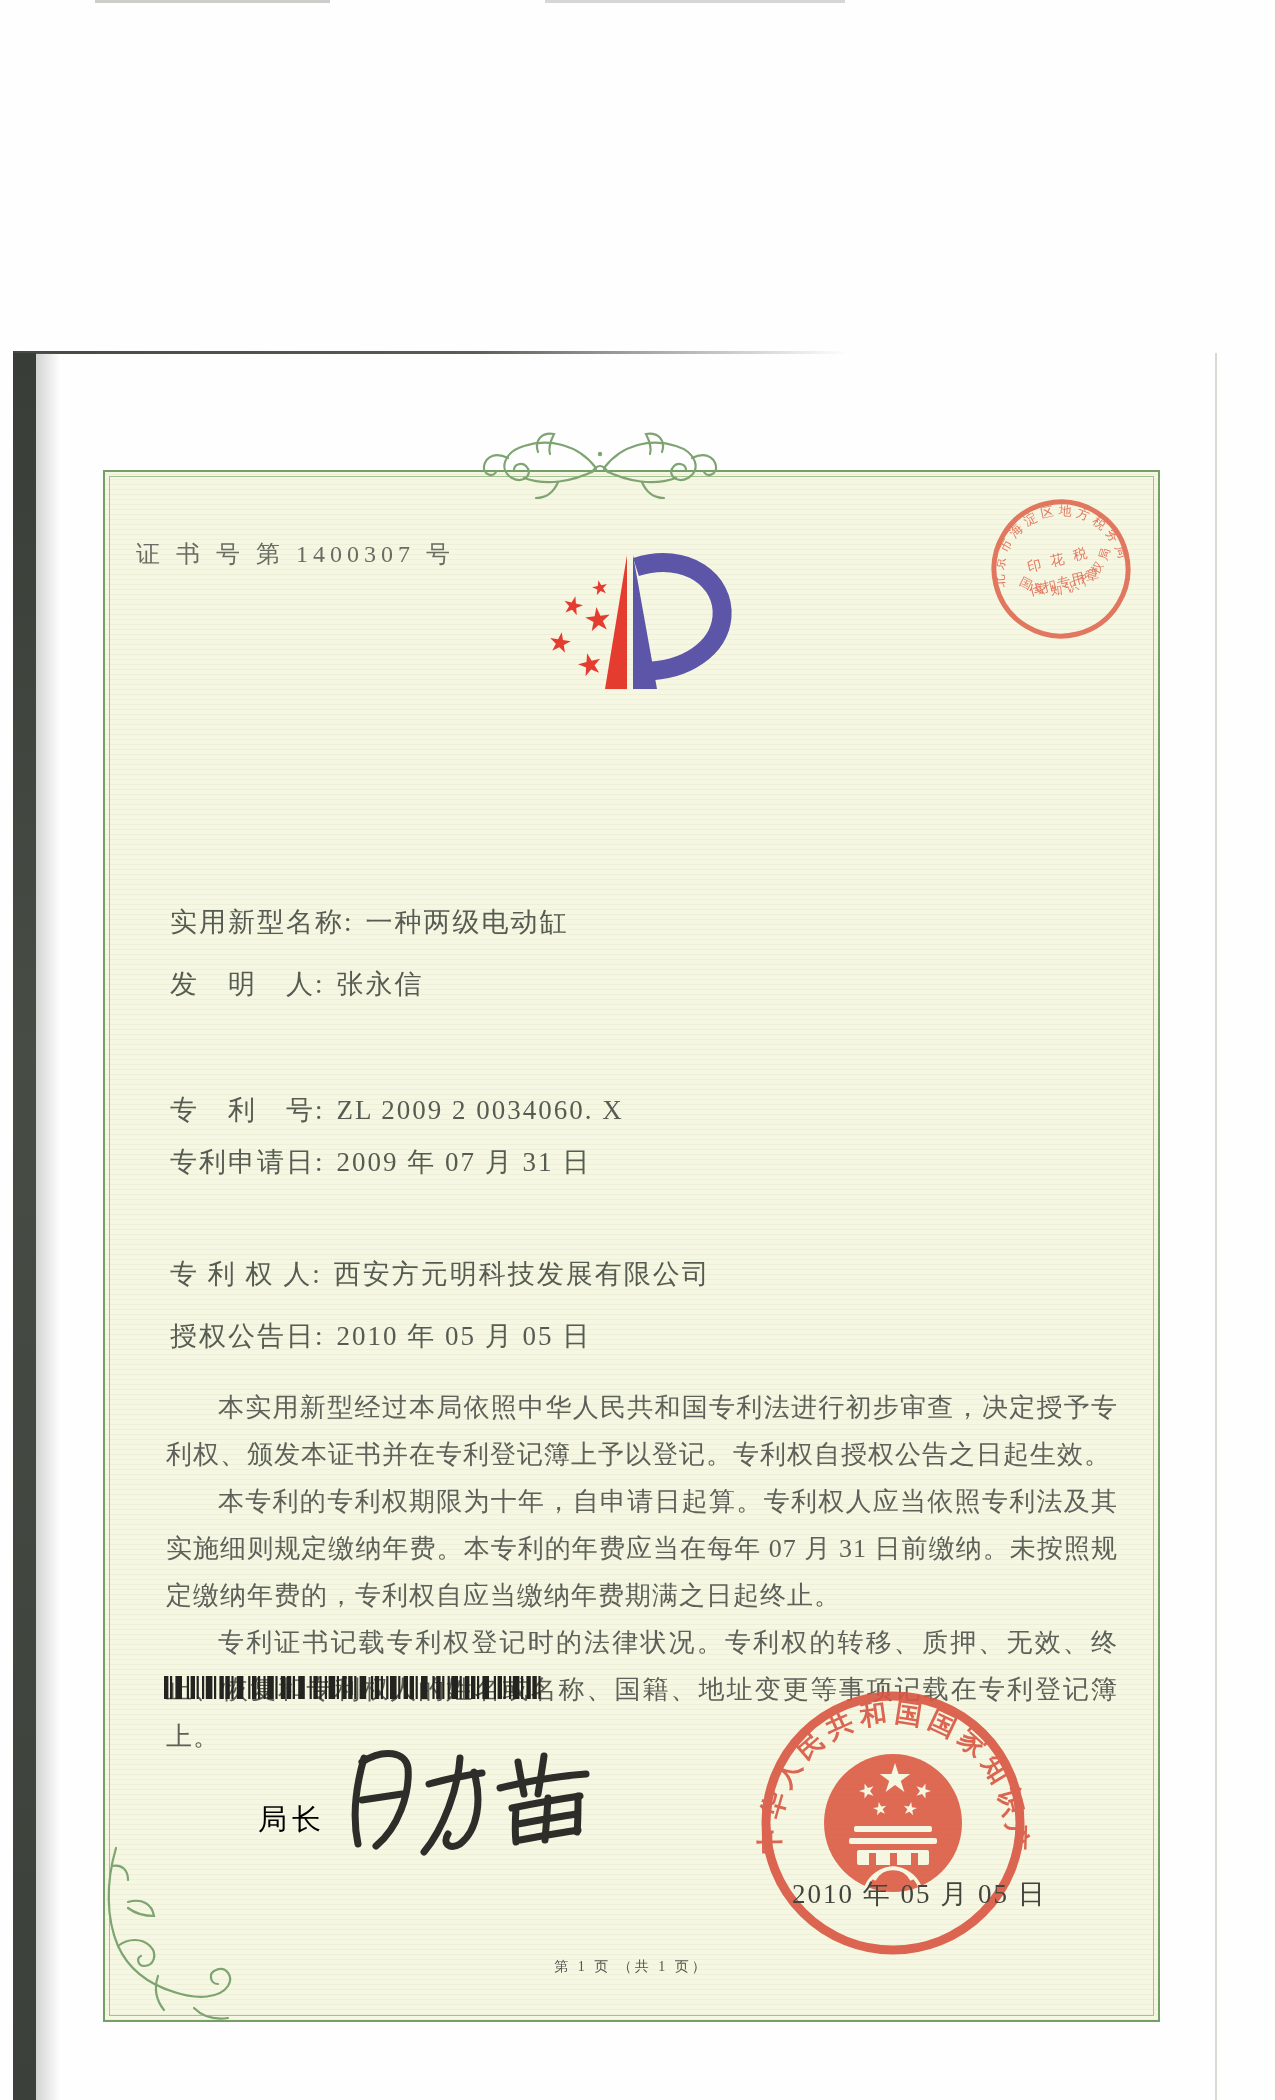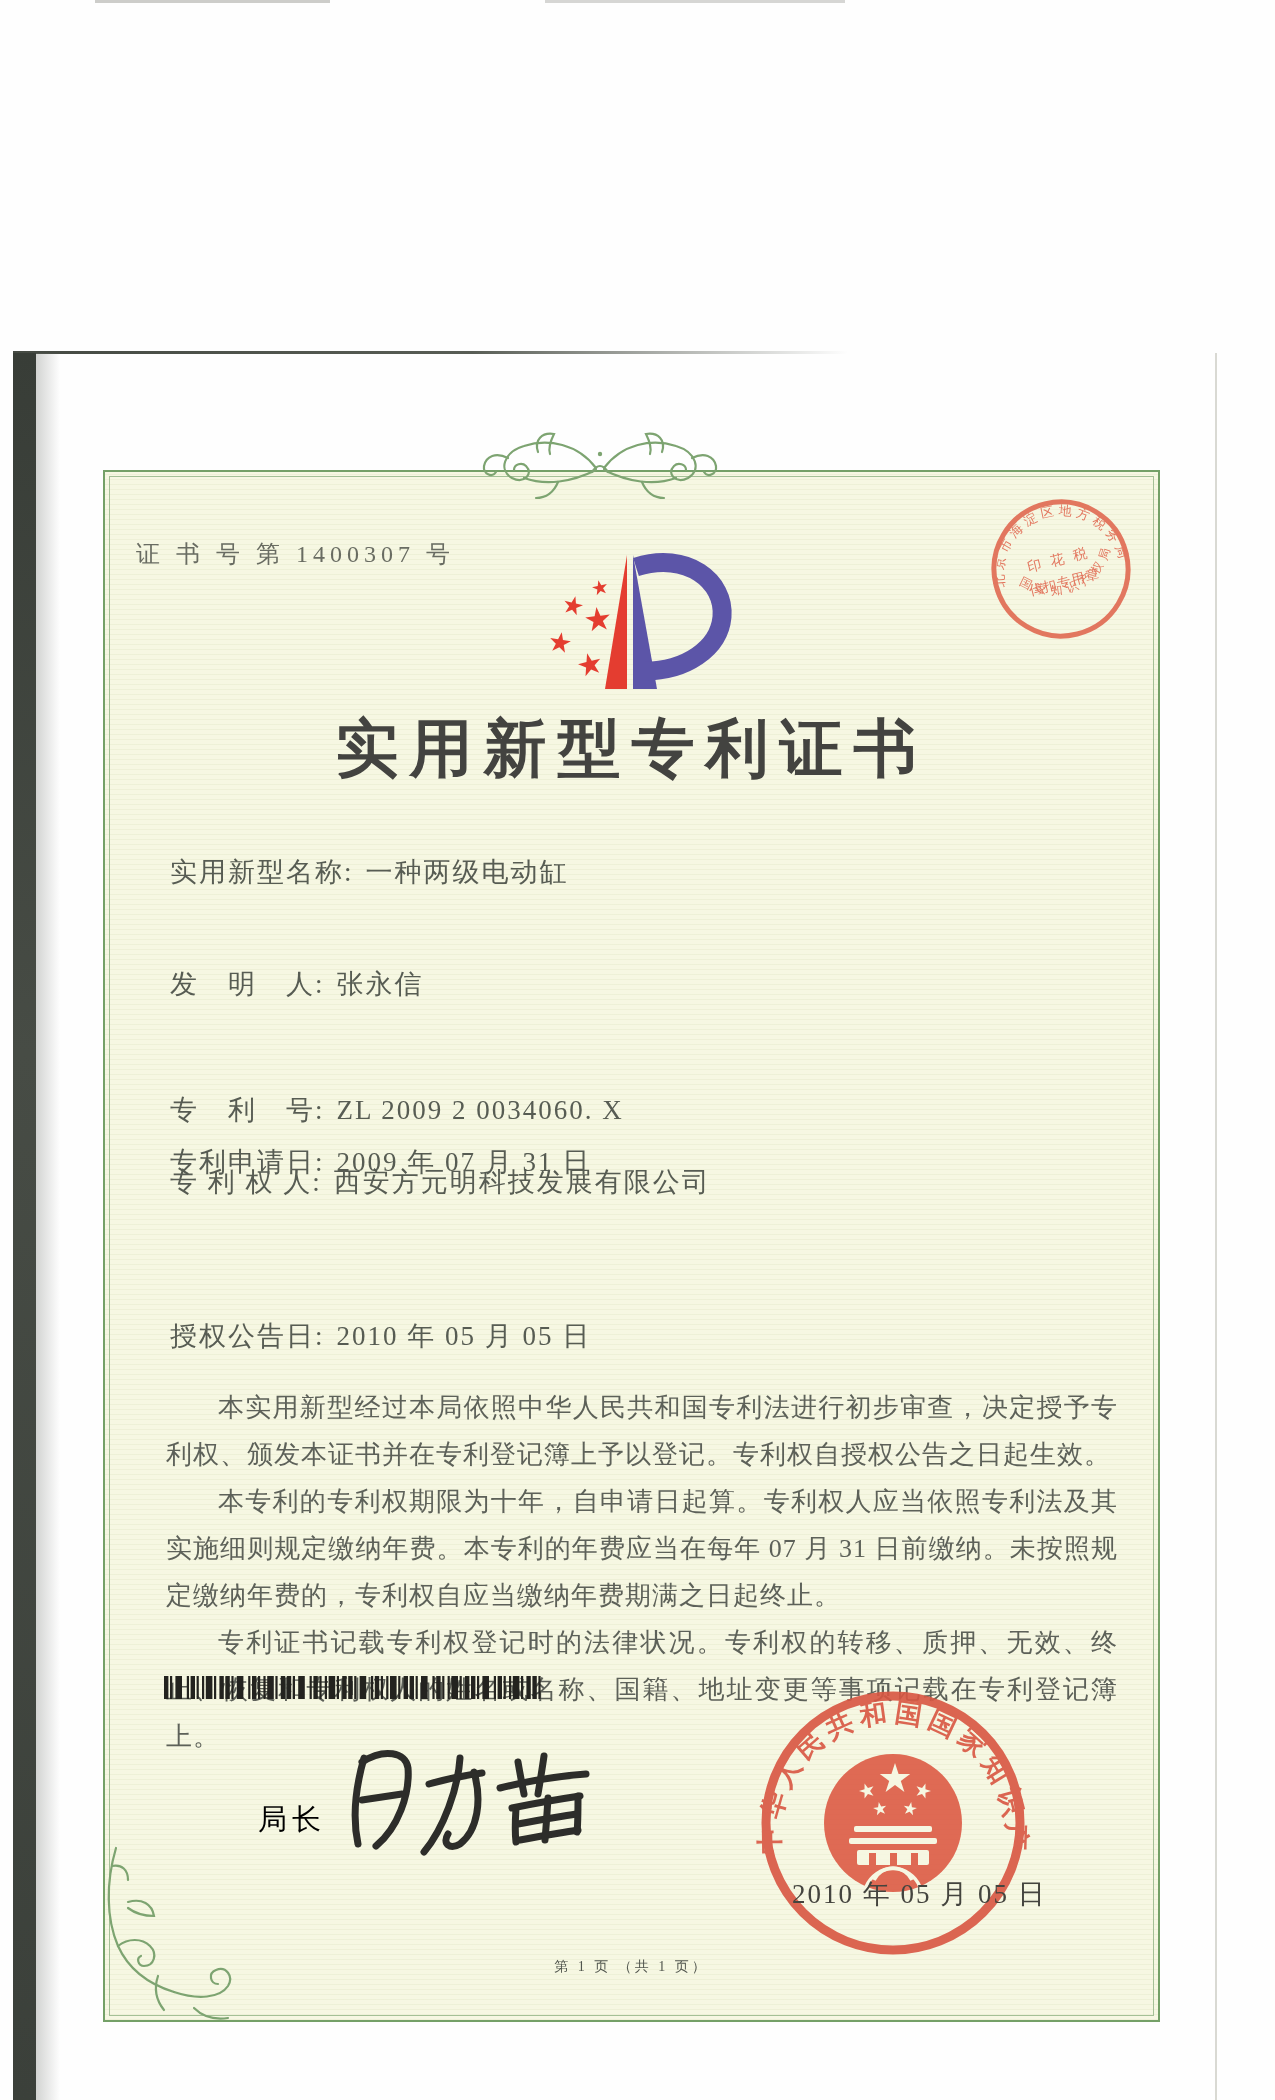--- a/index.html
+++ b/index.html
@@ -108,35 +108,34 @@
     <polygon points="92,12 92,146 70,146" fill="#e43d30"></polygon>
     <polygon points="98,12 122,146 98,146" fill="#5c55a8"></polygon>
     <path d="M 101 24 C 152 8 190 38 187 74 C 184 106 150 128 110 128" fill="none" stroke="#5c55a8" stroke-width="19"></path>
     <use href="#star-shape" fill="#e43d30" transform="translate(65,45) scale(8) rotate(-12)"></use>
     <use href="#star-shape" fill="#e43d30" transform="translate(38,63) scale(10) rotate(14)"></use>
     <use href="#star-shape" fill="#e43d30" transform="translate(63,77) scale(13) rotate(-7)"></use>
     <use href="#star-shape" fill="#e43d30" transform="translate(25,100) scale(11) rotate(9)"></use>
     <use href="#star-shape" fill="#e43d30" transform="translate(55,122) scale(12) rotate(-14)"></use>
   </svg>
 
-  <div class="title">实用新型专利证书</div>
-
-  <div class="row" style="top:854px;">
+
+  <div class="row" style="top:904px;">
     <span>实用新型名称:</span><span class="val">一种两级电动缸</span>
   </div>
   <div class="row" style="top:966px;">
     <span>发　明　人:</span><span class="val">张永信</span>
   </div>
   <div class="row" style="top:1092px;">
     <span>专　利　号:</span><span class="val">ZL 2009 2 0034060. X</span>
   </div>
   <div class="row" style="top:1144px;">
     <span>专利申请日:</span><span class="val">2009 年 07 月 31 日</span>
   </div>
-  <div class="row" style="top:1164px;">
+  <div class="row" style="top:1256px;">
     <span>专 利 权 人:</span><span class="val">西安方元明科技发展有限公司</span>
   </div>
   <div class="row" style="top:1318px;">
     <span>授权公告日:</span><span class="val">2010 年 05 月 05 日</span>
   </div>
 
   <div class="bodytext">
     <p>本实用新型经过本局依照中华人民共和国专利法进行初步审查，决定授予专利权、颁发本证书并在专利登记簿上予以登记。专利权自授权公告之日起生效。</p>
     <p>本专利的专利权期限为十年，自申请日起算。专利权人应当依照专利法及其实施细则规定缴纳年费。本专利的年费应当在每年 07 月 31 日前缴纳。未按照规定缴纳年费的，专利权自应当缴纳年费期满之日起终止。</p>
     <p>专利证书记载专利权登记时的法律状况。专利权的转移、质押、无效、终止、恢复和专利权人的姓名或名称、国籍、地址变更等事项记载在专利登记簿上。</p>

